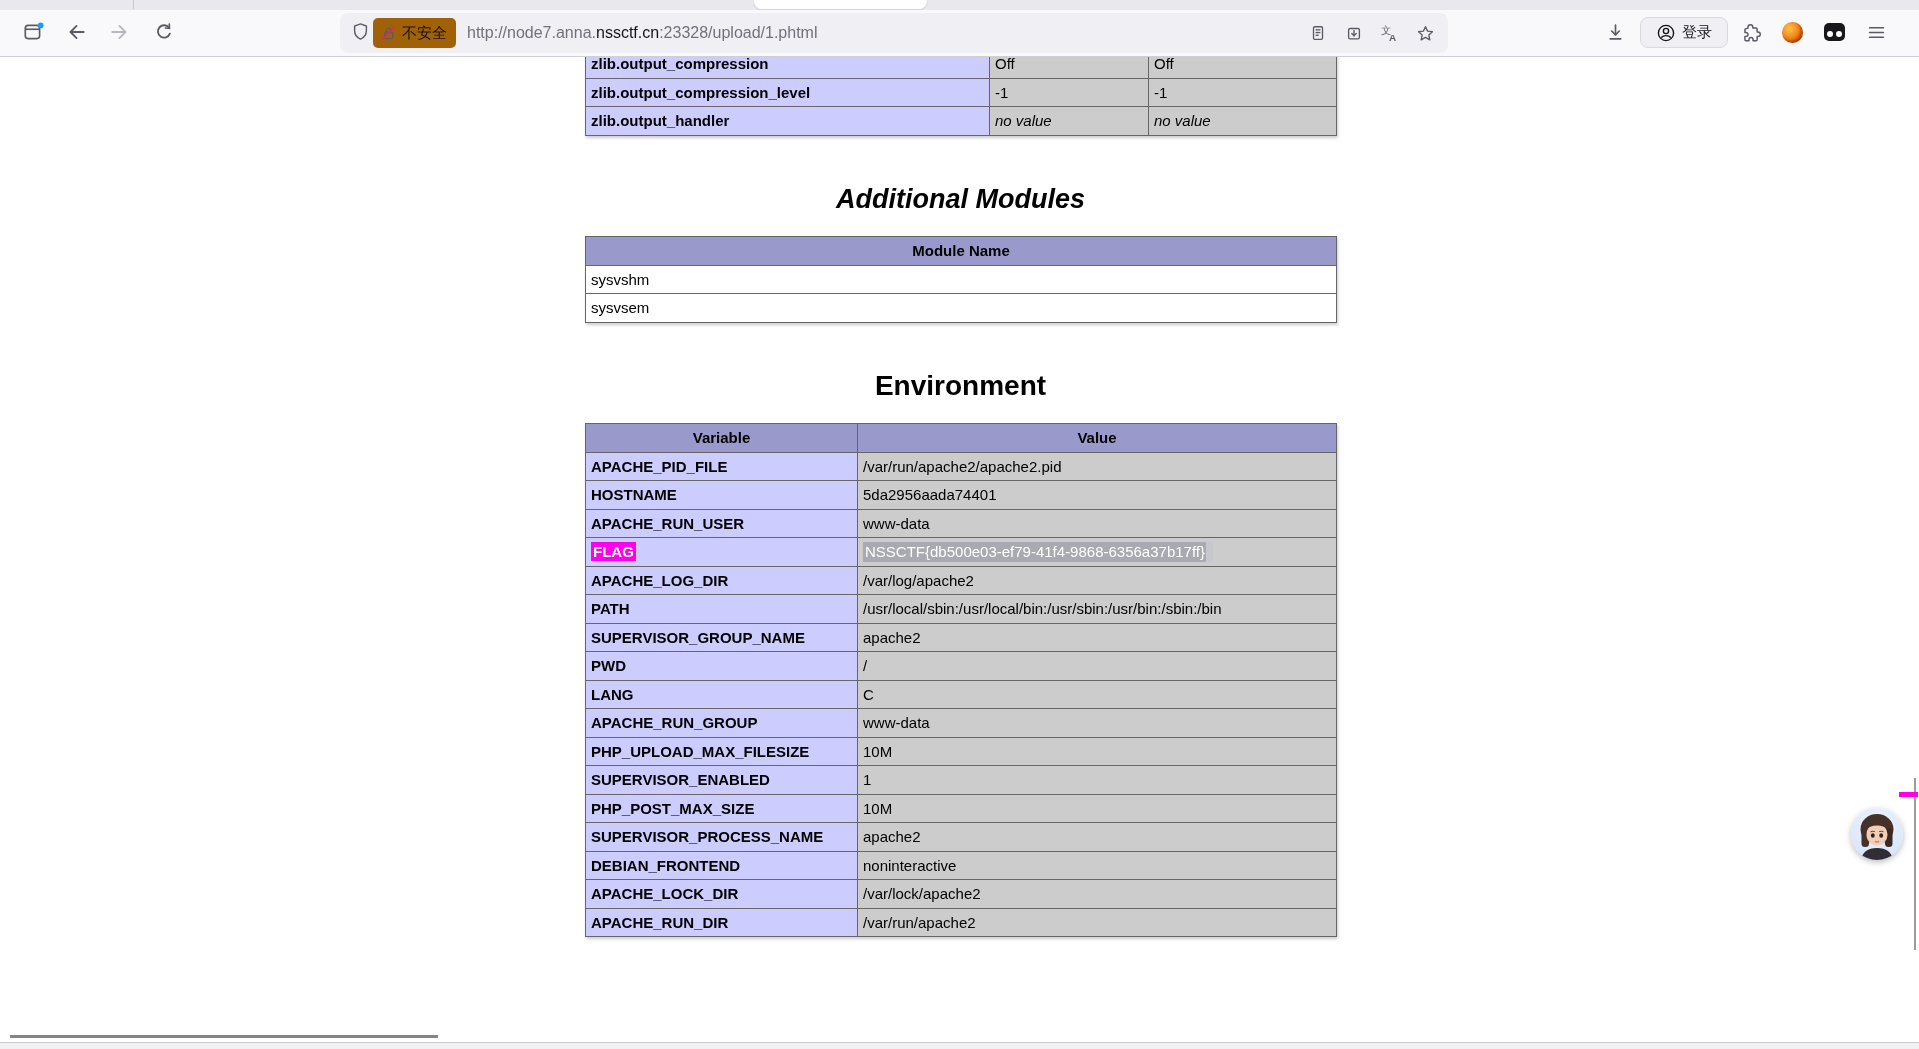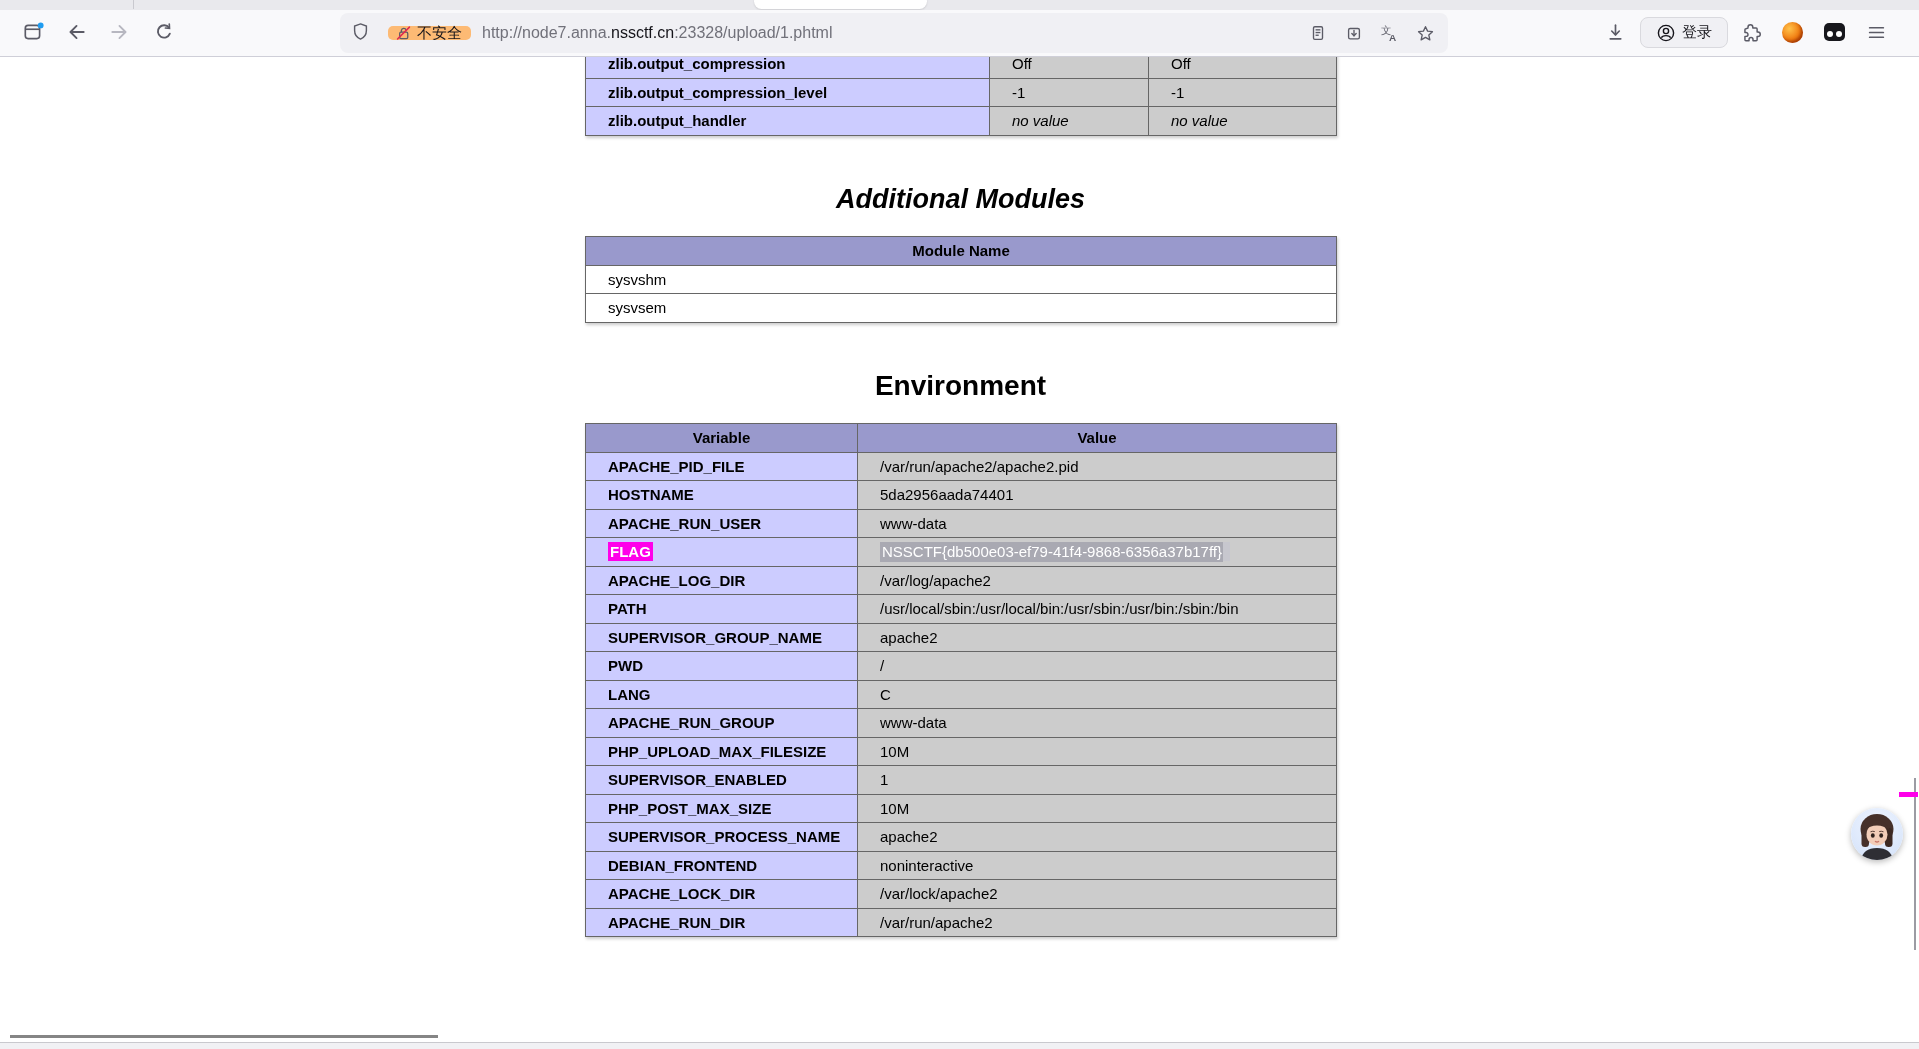--- a/index.html
+++ b/index.html
@@ -14,41 +14,41 @@
   .active-tab{position:absolute;left:754px;top:-6px;width:173px;height:15px;background:#ffffff;
     border-radius:8px;box-shadow:0 1px 2px rgba(0,0,0,.12);}
   .navbar{position:absolute;left:0;top:10px;width:1919px;height:46px;background:#f9f9fb;
     border-bottom:1px solid #cfcfd8;}
   .tbtn{position:absolute;top:5px;width:34px;height:34px;border-radius:6px;display:flex;
     align-items:center;justify-content:center;color:#5b5b66;}
   .tbtn svg{display:block;}
   .urlbar{position:absolute;left:340px;top:3px;width:1108px;height:40px;background:#f0f0f4;
     border-radius:8px;display:flex;align-items:center;}
   .shield{margin-left:11px;flex:0 0 auto;}
-  .sec-badge{margin-left:18px;height:14px;background:#fdba74;border-radius:5px;display:flex;
+  .sec-badge{margin-left:3px;height:30px;background:#a16207;border-radius:5px;display:flex;
     align-items:center;padding:0 9px 0 7px;flex:0 0 auto;}
   .sec-label{font-size:15px;color:#15141a;margin-left:5px;white-space:nowrap;}
   .url-text{margin-left:11px;font-size:16px;white-space:nowrap;color:#71717a;}
   .url-text .domain{color:#15141a;}
   .inbar-icons{position:absolute;right:8px;top:0;height:40px;display:flex;align-items:center;gap:7px;}
   .ibtn{width:29px;height:29px;border-radius:5px;display:flex;align-items:center;justify-content:center;color:#5b5b66;}
   .login-pill{position:absolute;left:1640px;top:7px;width:88px;height:31px;background:#f0f0f4;
     border:1px solid #d9d9de;border-radius:8px;display:flex;align-items:center;justify-content:center;gap:6px;
     color:#15141a;font-size:15px;box-sizing:border-box;}
   .ext-orange{width:21px;height:21px;border-radius:50%;
     background:radial-gradient(circle at 35% 32%,#ffc24b 0%,#f07b10 55%,#c23c00 100%);
     box-shadow:inset -2px -2px 3px rgba(120,30,0,.5);}
   .ext-dark{width:21px;height:18px;border-radius:5px;background:#17171c;position:relative;}
   .ext-dark i{position:absolute;top:8px;width:6px;height:6px;border-radius:50%;background:#ffffff;}
   .ext-dark i.l{left:3px;} .ext-dark i.r{left:12px;}
   
   .content{position:absolute;left:0;top:57px;width:1919px;height:986px;background:#ffffff;overflow:hidden;}
   table.info{border-collapse:collapse;table-layout:fixed;position:absolute;
     box-shadow:1px 2px 3px #ccc;}
-  table.info td,table.info th{border:1px solid #666;padding:4px 22px;font-size:15px;line-height:19.5px;
+  table.info td,table.info th{border:1px solid #666;padding:4px 5px;font-size:15px;line-height:19.5px;
     vertical-align:baseline;overflow:hidden;white-space:nowrap;}
   td.e{background:#ccccff;font-weight:bold;color:#000;}
   td.v{background:#cccccc;color:#000;}
   th.h{background:#9999cc;font-weight:bold;text-align:center;color:#000;}
   td.mod{background:#ffffff;color:#000;}
   .page-h{position:absolute;left:585px;width:751px;text-align:center;font-weight:700;color:#000;}
   #cfg-table{left:585px;top:-8px;width:751px;}
   #mod-table{left:585px;top:179px;width:751px;}
   #env-table{left:585px;top:366px;width:751px;}
   .find-hl{background:#ff00ea;color:#ffffff;font-weight:bold;padding:1px 2px;}

